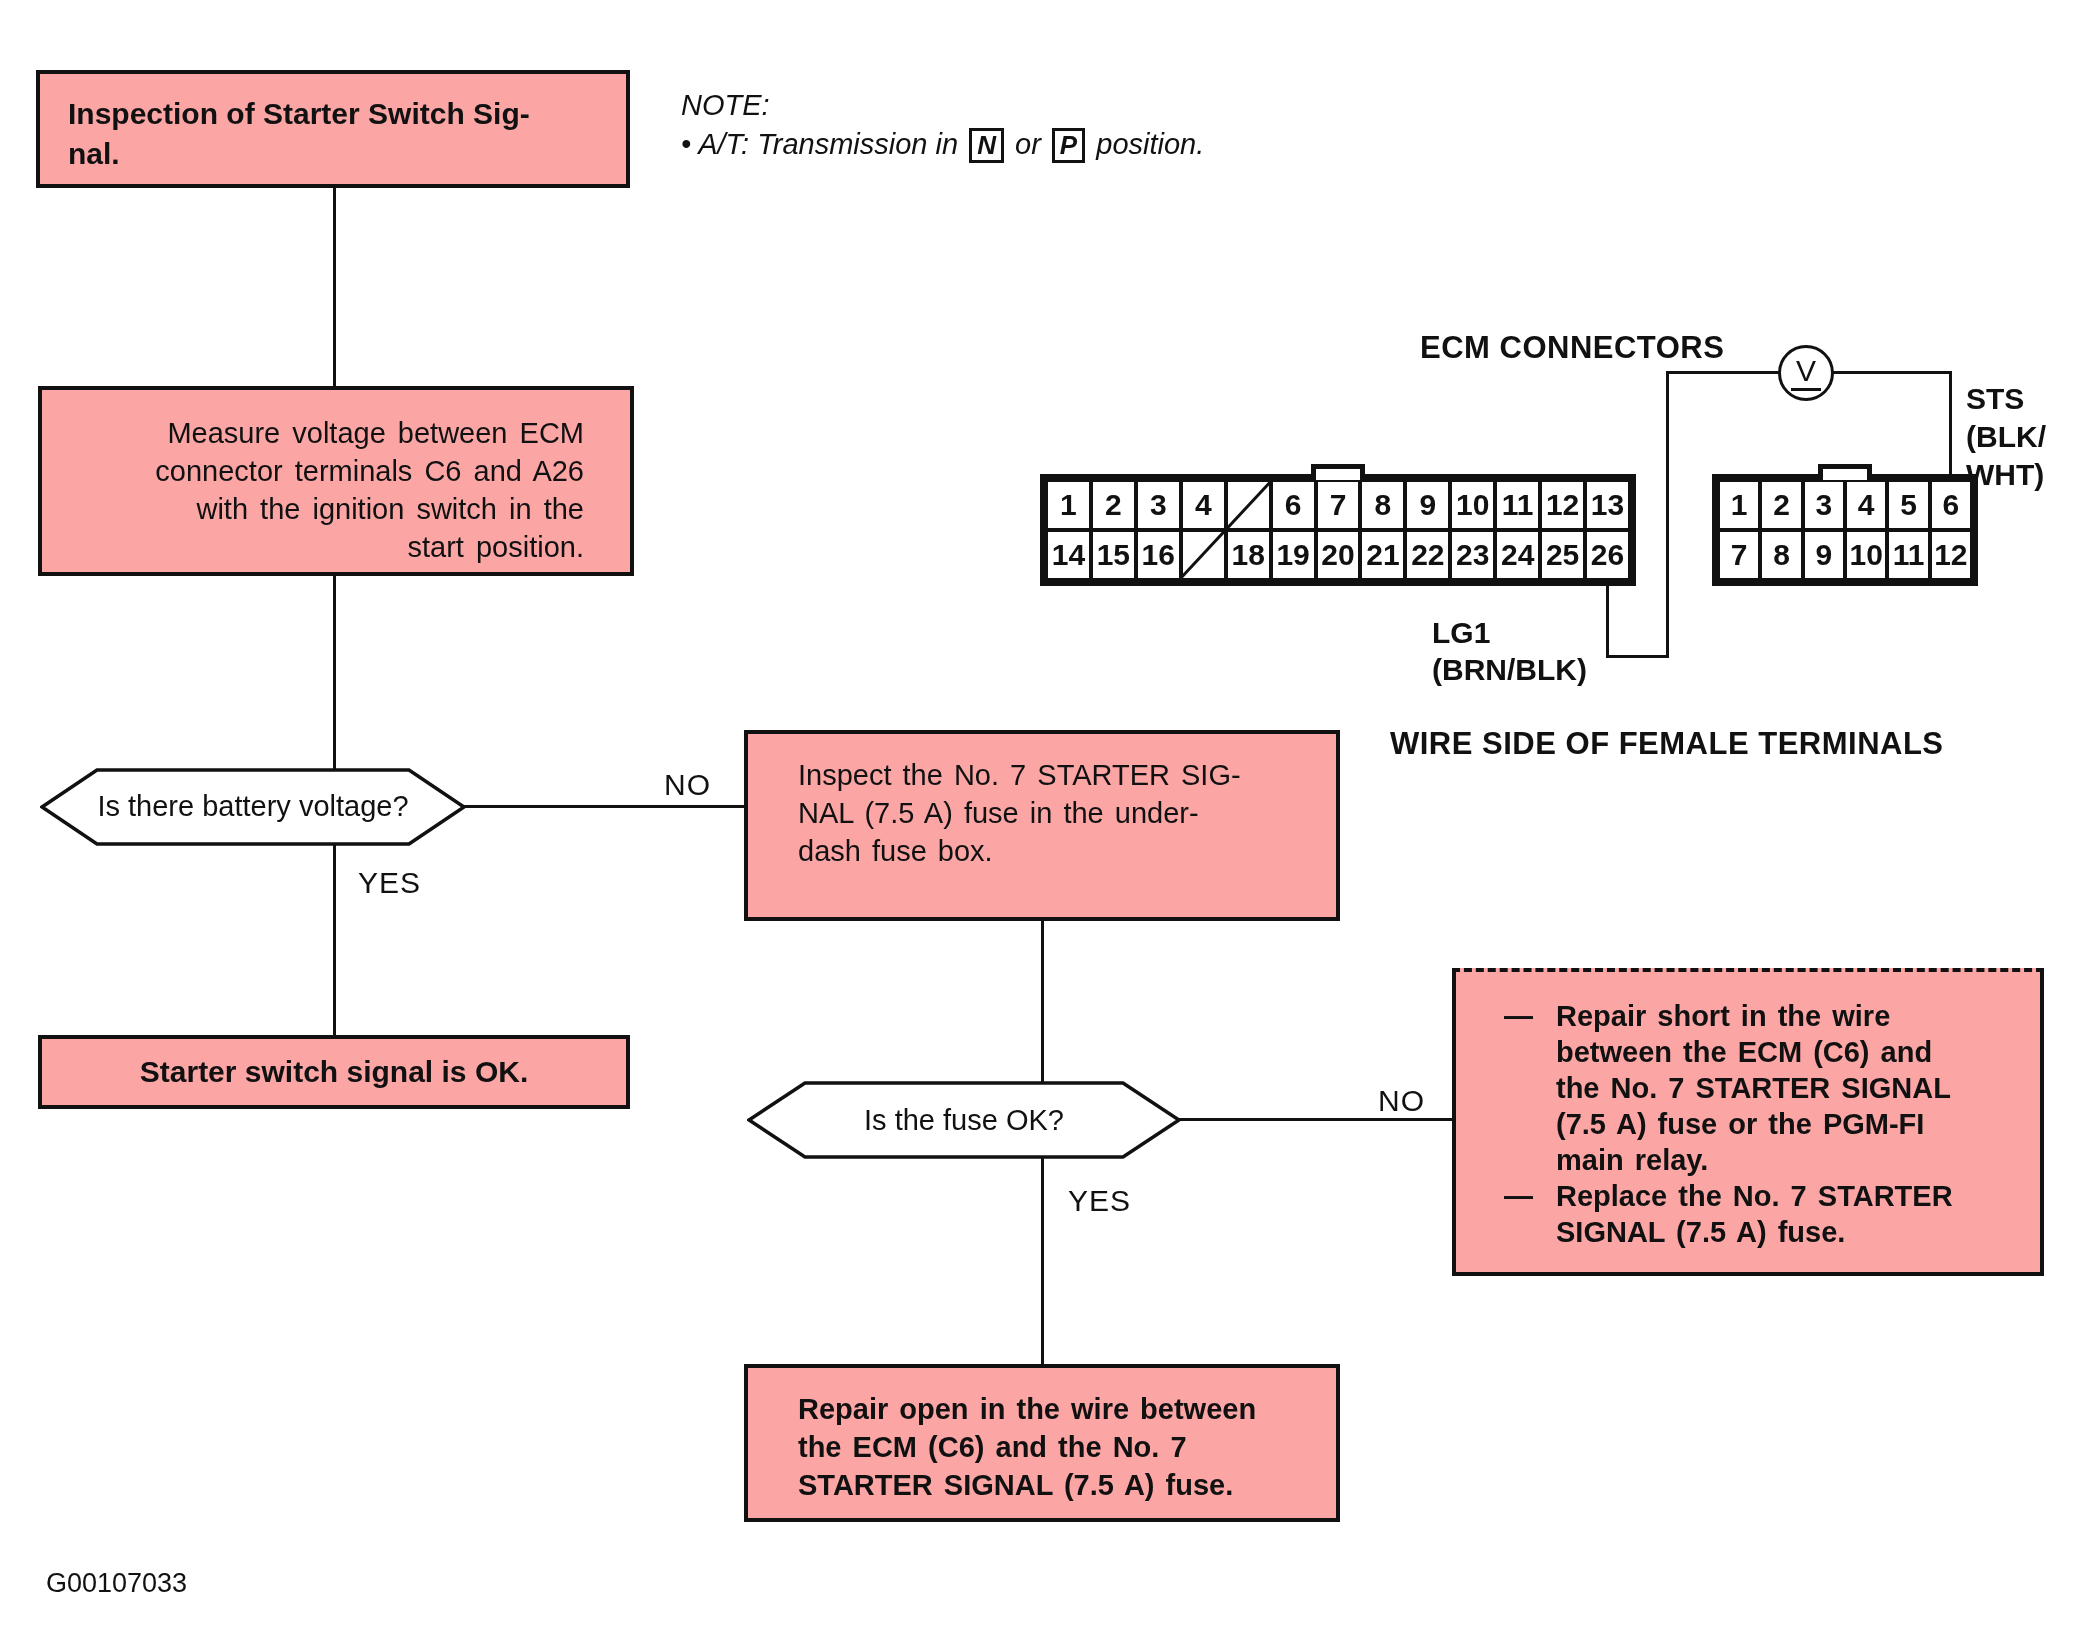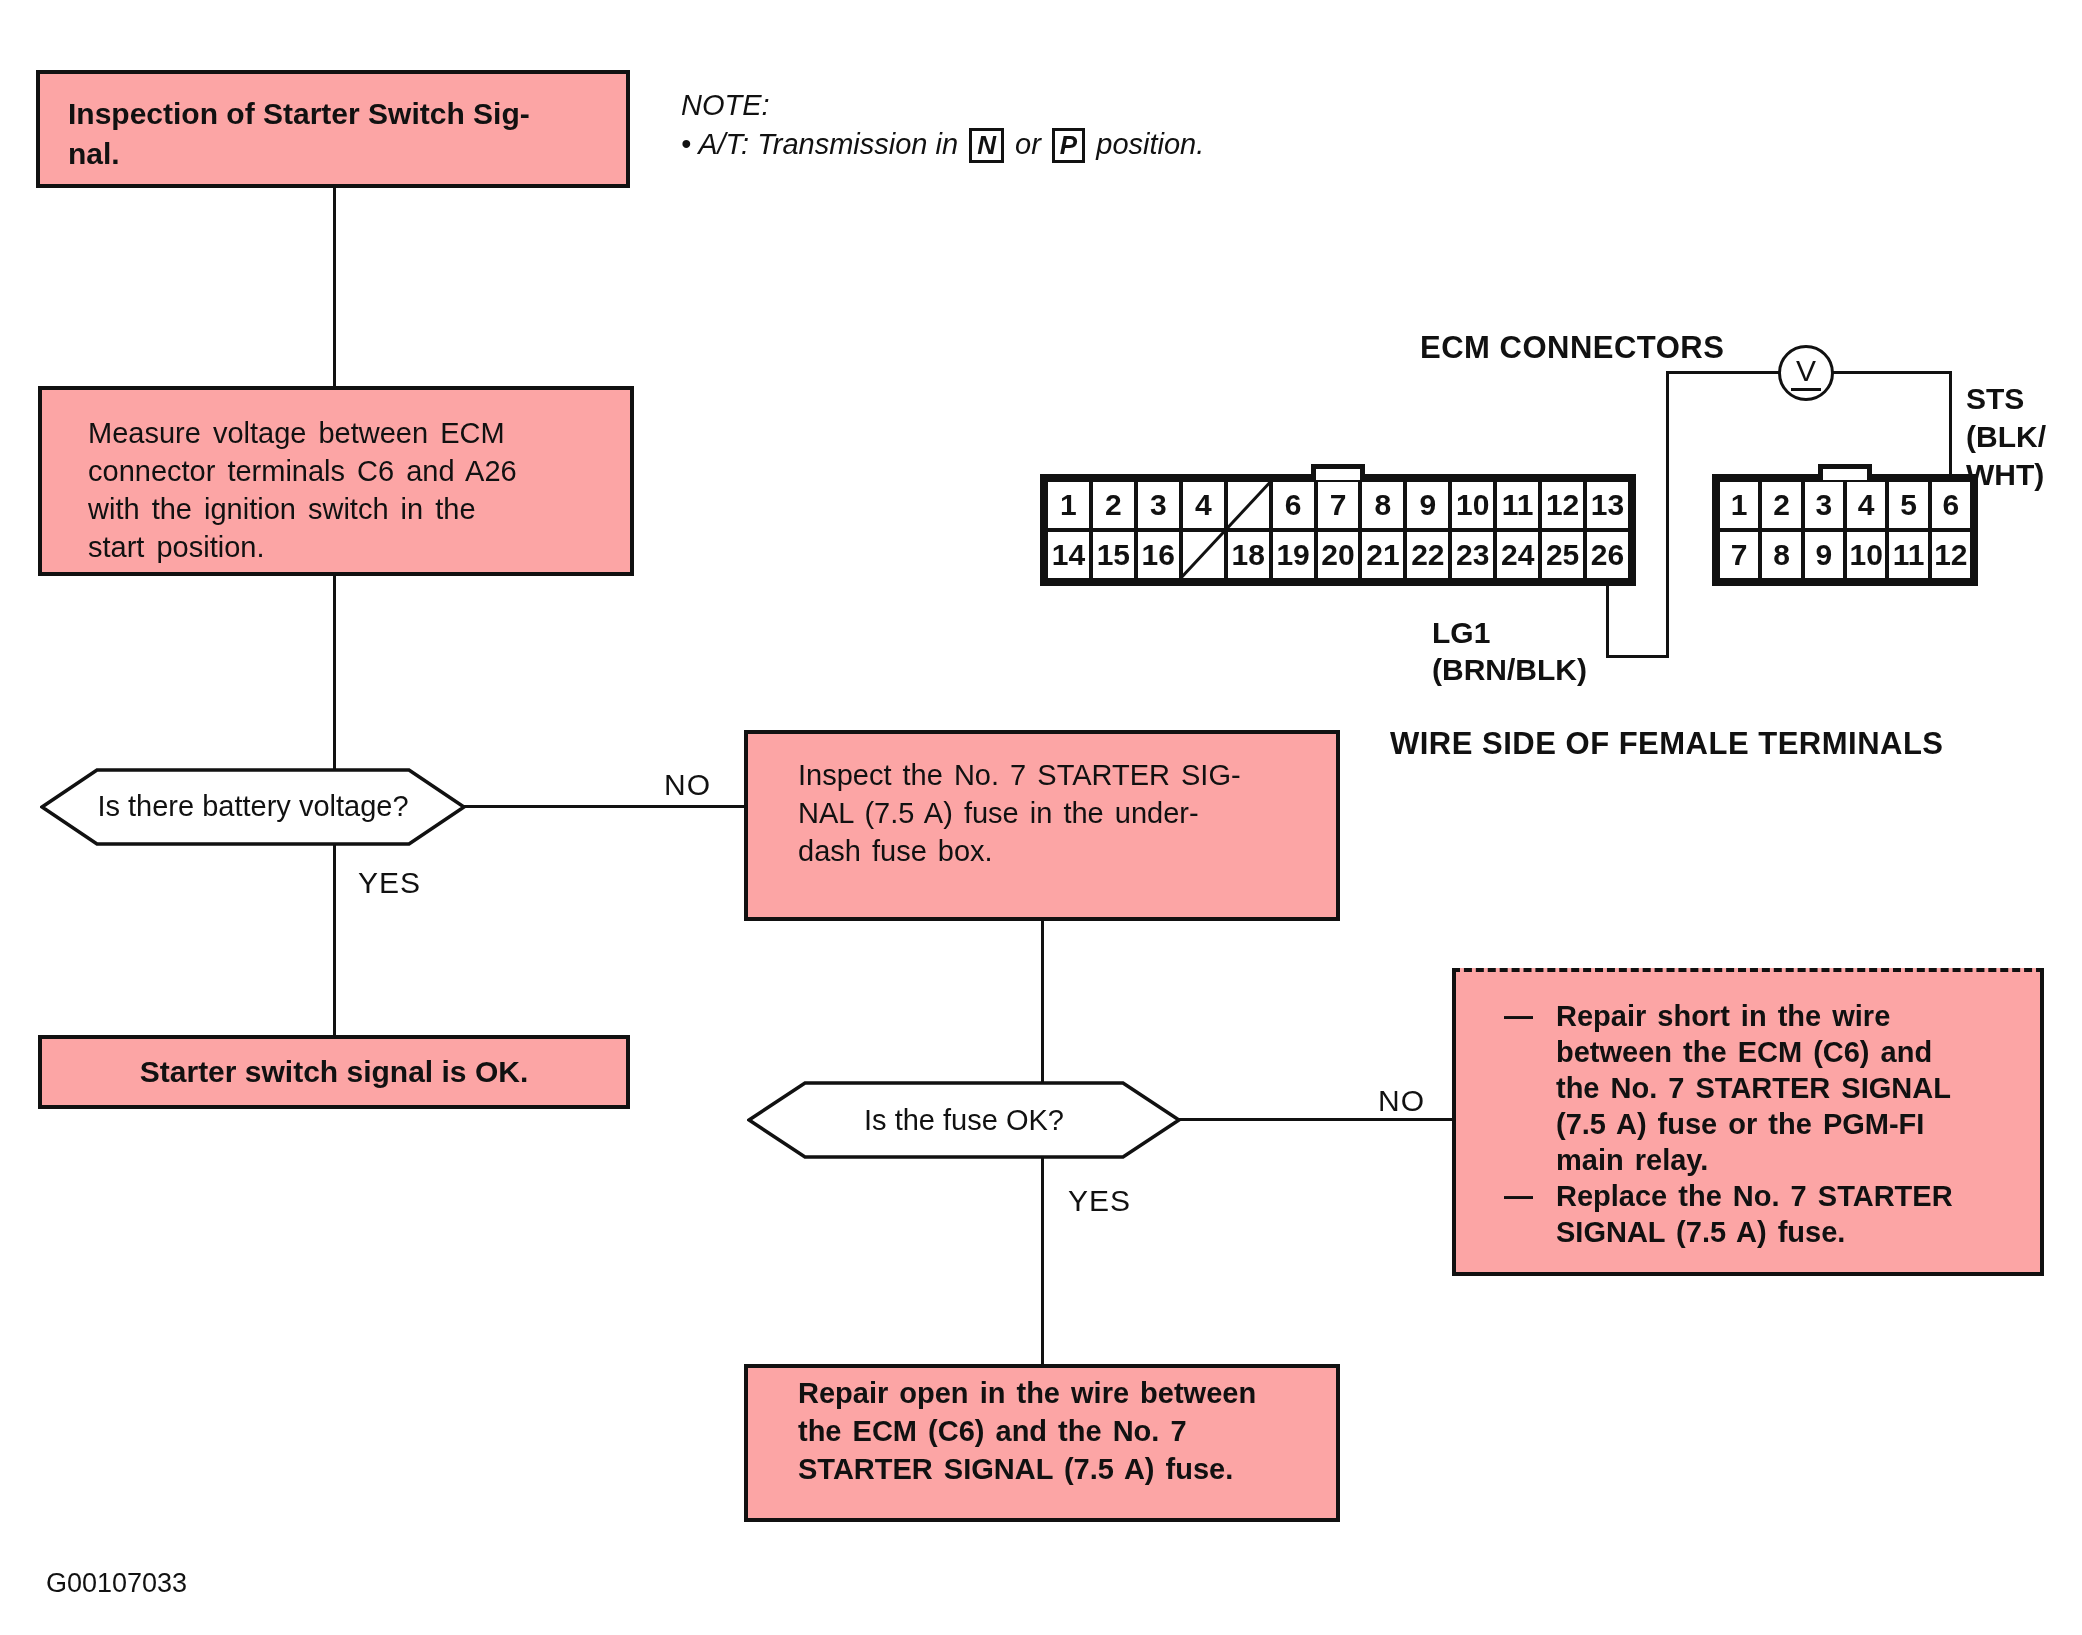--- a/index.html
+++ b/index.html
@@ -45,21 +45,21 @@
 
   <div class="vline" style="left:1606px;top:584px;height:74px;"></div>
   <div class="hline" style="left:1606px;top:655px;width:63px;"></div>
   <div class="vline" style="left:1666px;top:371px;height:287px;"></div>
   <div class="hline" style="left:1666px;top:371px;width:286px;"></div>
   <div class="vline" style="left:1949px;top:371px;height:106px;"></div>
 
   <div class="box bold pre" style="left:36px;top:70px;width:594px;height:118px;font-size:30px;line-height:40px;padding:20px 28px;">Inspection of Starter Switch Sig-
 nal.</div>
 
-  <div class="box pre" style="left:38px;top:386px;width:596px;height:190px;font-size:29px;line-height:38px;padding:24px 46px;word-spacing:4px;">Measure voltage between ECM
+  <div class="box pre" style="left:38px;top:386px;width:596px;height:190px;font-size:29px;line-height:38px;padding:24px 46px;word-spacing:4px;text-align:right;">Measure voltage between ECM
 connector terminals C6 and A26
 with the ignition switch in the
 start position.</div>
 
   <div class="box bold" style="left:38px;top:1035px;width:592px;height:74px;font-size:30px;display:flex;align-items:center;justify-content:center;">Starter switch signal is OK.</div>
 
   <div class="box pre" style="left:744px;top:730px;width:596px;height:191px;font-size:29px;line-height:38px;padding:22px 50px;word-spacing:3px;">Inspect the No. 7 STARTER SIG-
 NAL (7.5 A) fuse in the under-
 dash fuse box.</div>
 
@@ -72,21 +72,21 @@
 (7.5 A) fuse or the PGM-FI
 main relay.</span>
     </div>
     <div class="dash-item">
       <span class="dash">—</span>
       <span class="dash-text">Replace the No. 7 STARTER
 SIGNAL (7.5 A) fuse.</span>
     </div>
   </div>
 
-  <div class="box bold pre" style="left:744px;top:1364px;width:596px;height:158px;font-size:29px;line-height:38px;padding:6px 50px;word-spacing:3px;">Repair open in the wire between
+  <div class="box bold pre" style="left:744px;top:1364px;width:596px;height:158px;font-size:29px;line-height:38px;padding:22px 50px;word-spacing:3px;">Repair open in the wire between
 the ECM (C6) and the No. 7
 STARTER SIGNAL (7.5 A) fuse.</div>
 
   <div class="hex" style="left:40px;top:768px;width:426px;height:77px;">
     <svg width="426" height="78" viewBox="0 0 426 78">
       <polygon points="2,39 57,2 369,2 424,39 369,76 57,76" fill="#ffffff" stroke="#111111" stroke-width="3.5"></polygon>
     </svg>
     <div class="hex-text">Is there battery voltage?</div>
   </div>
 

